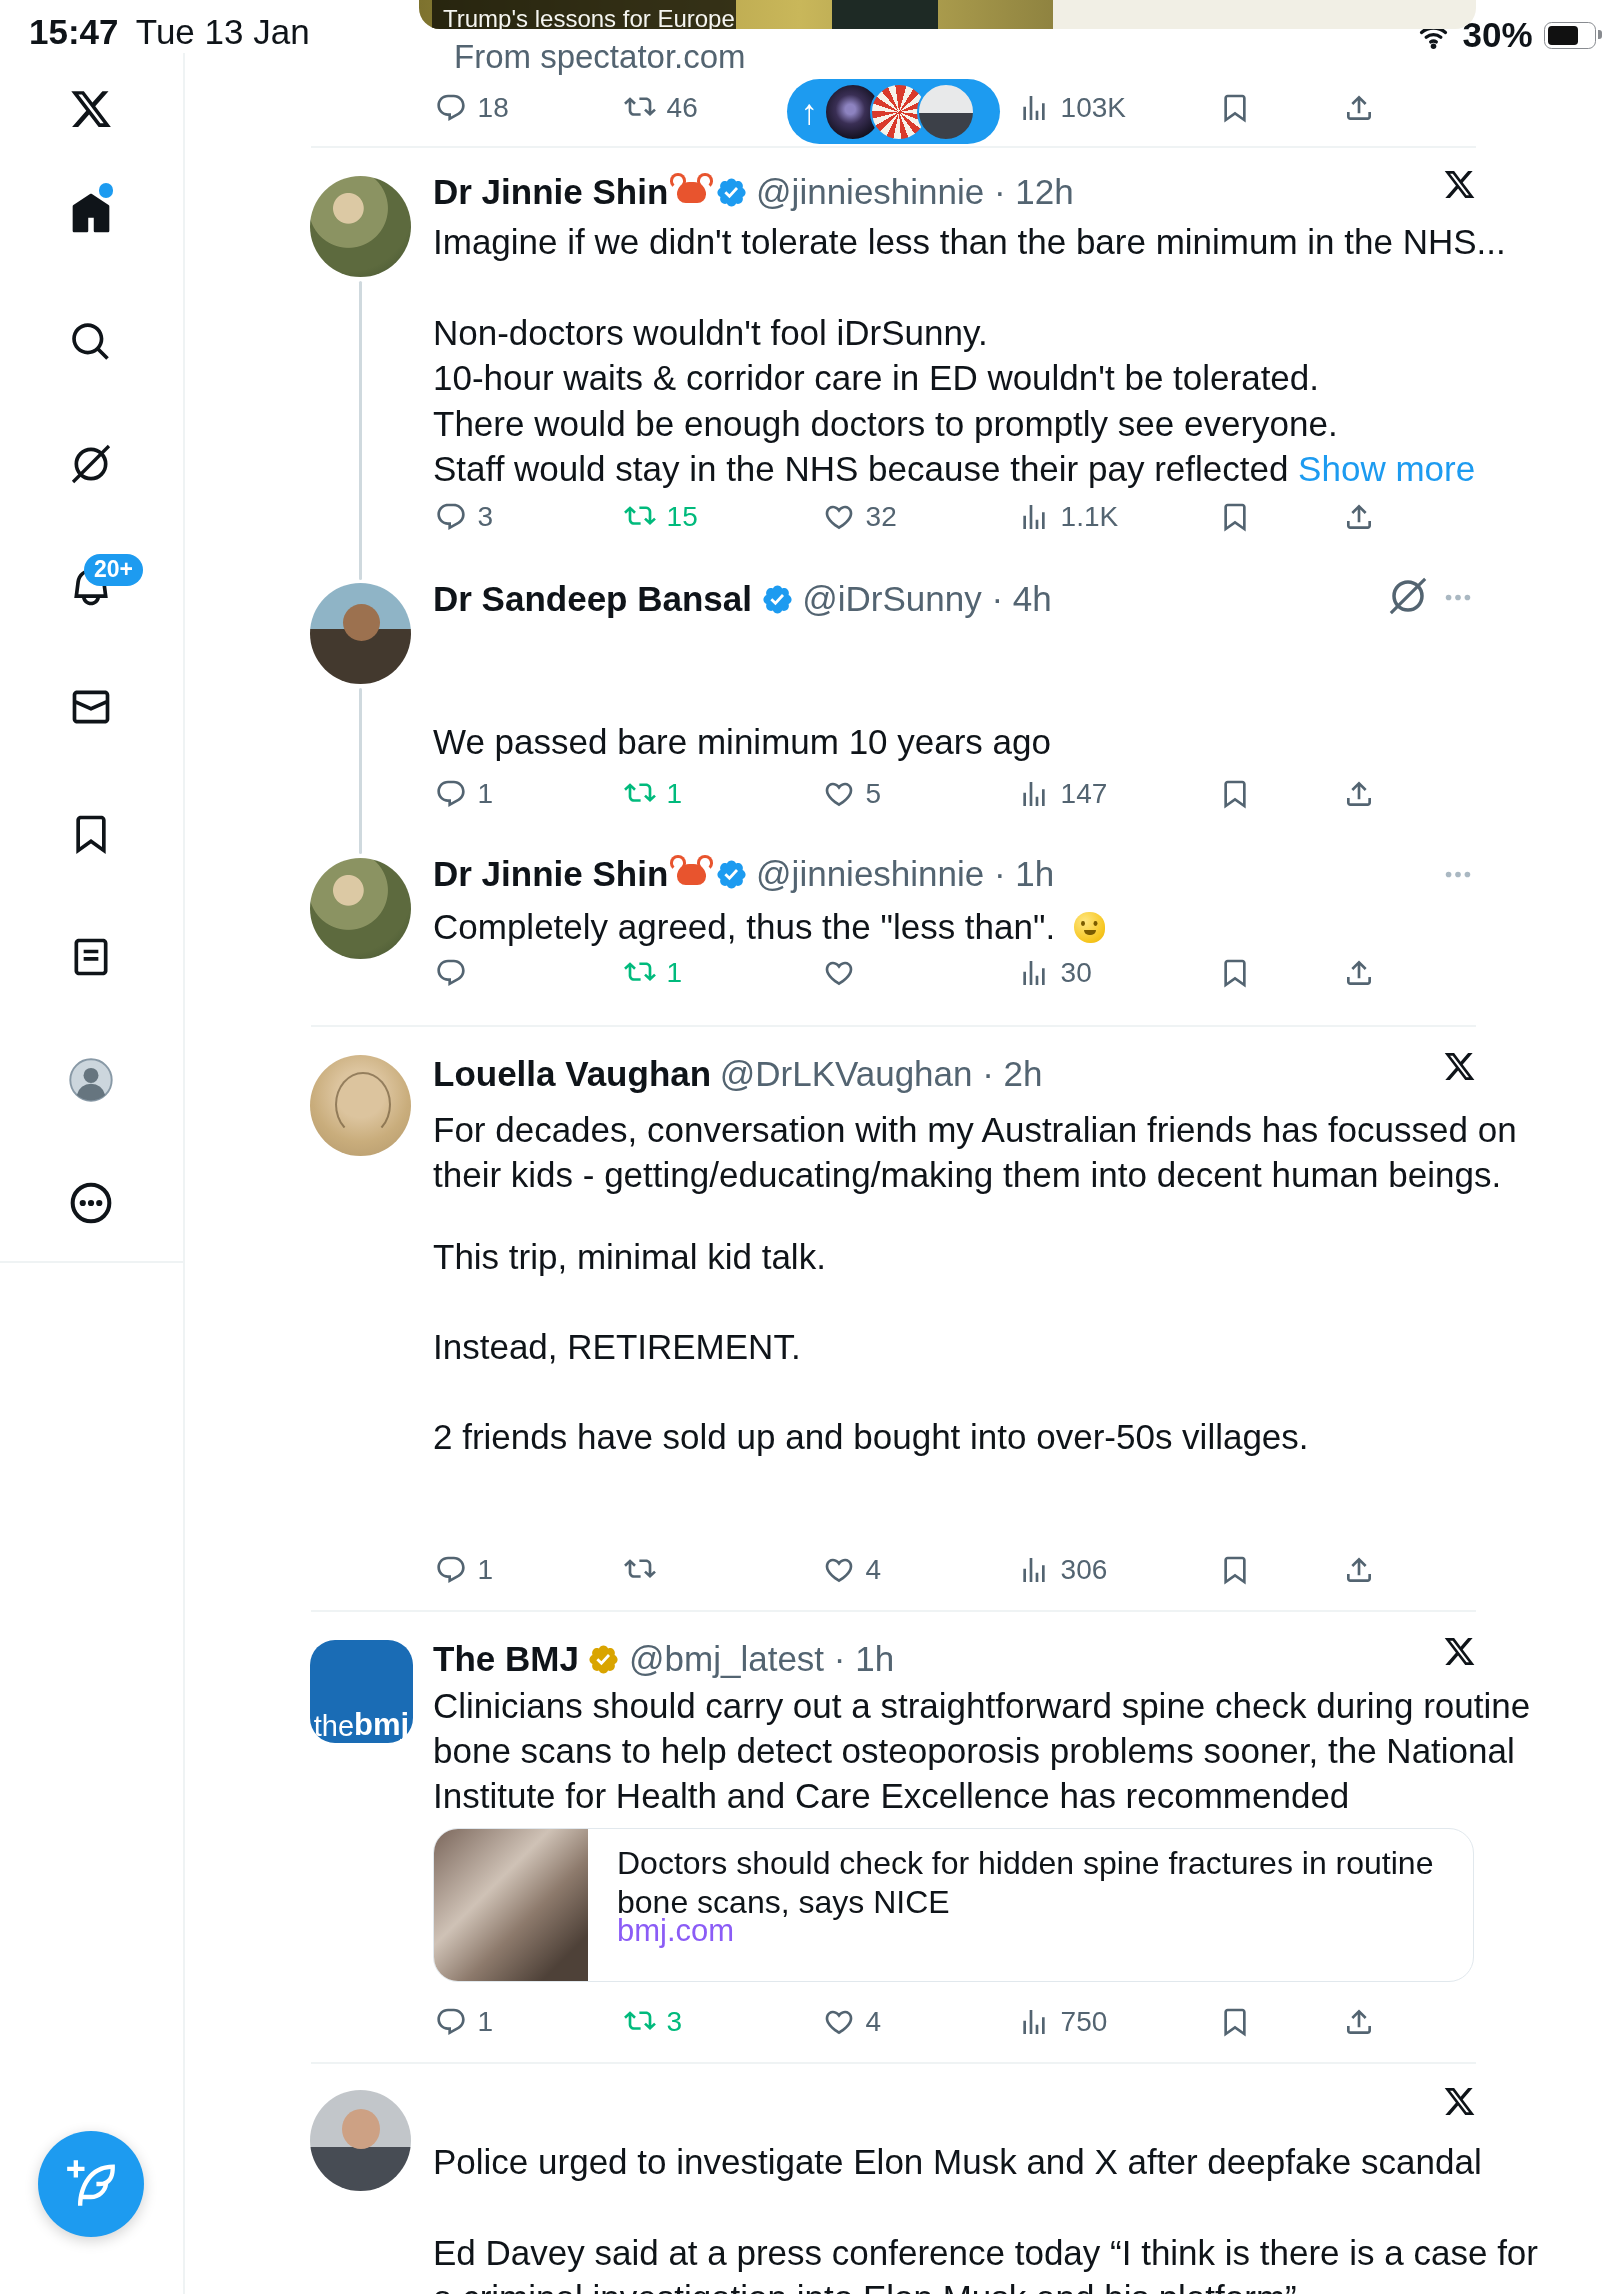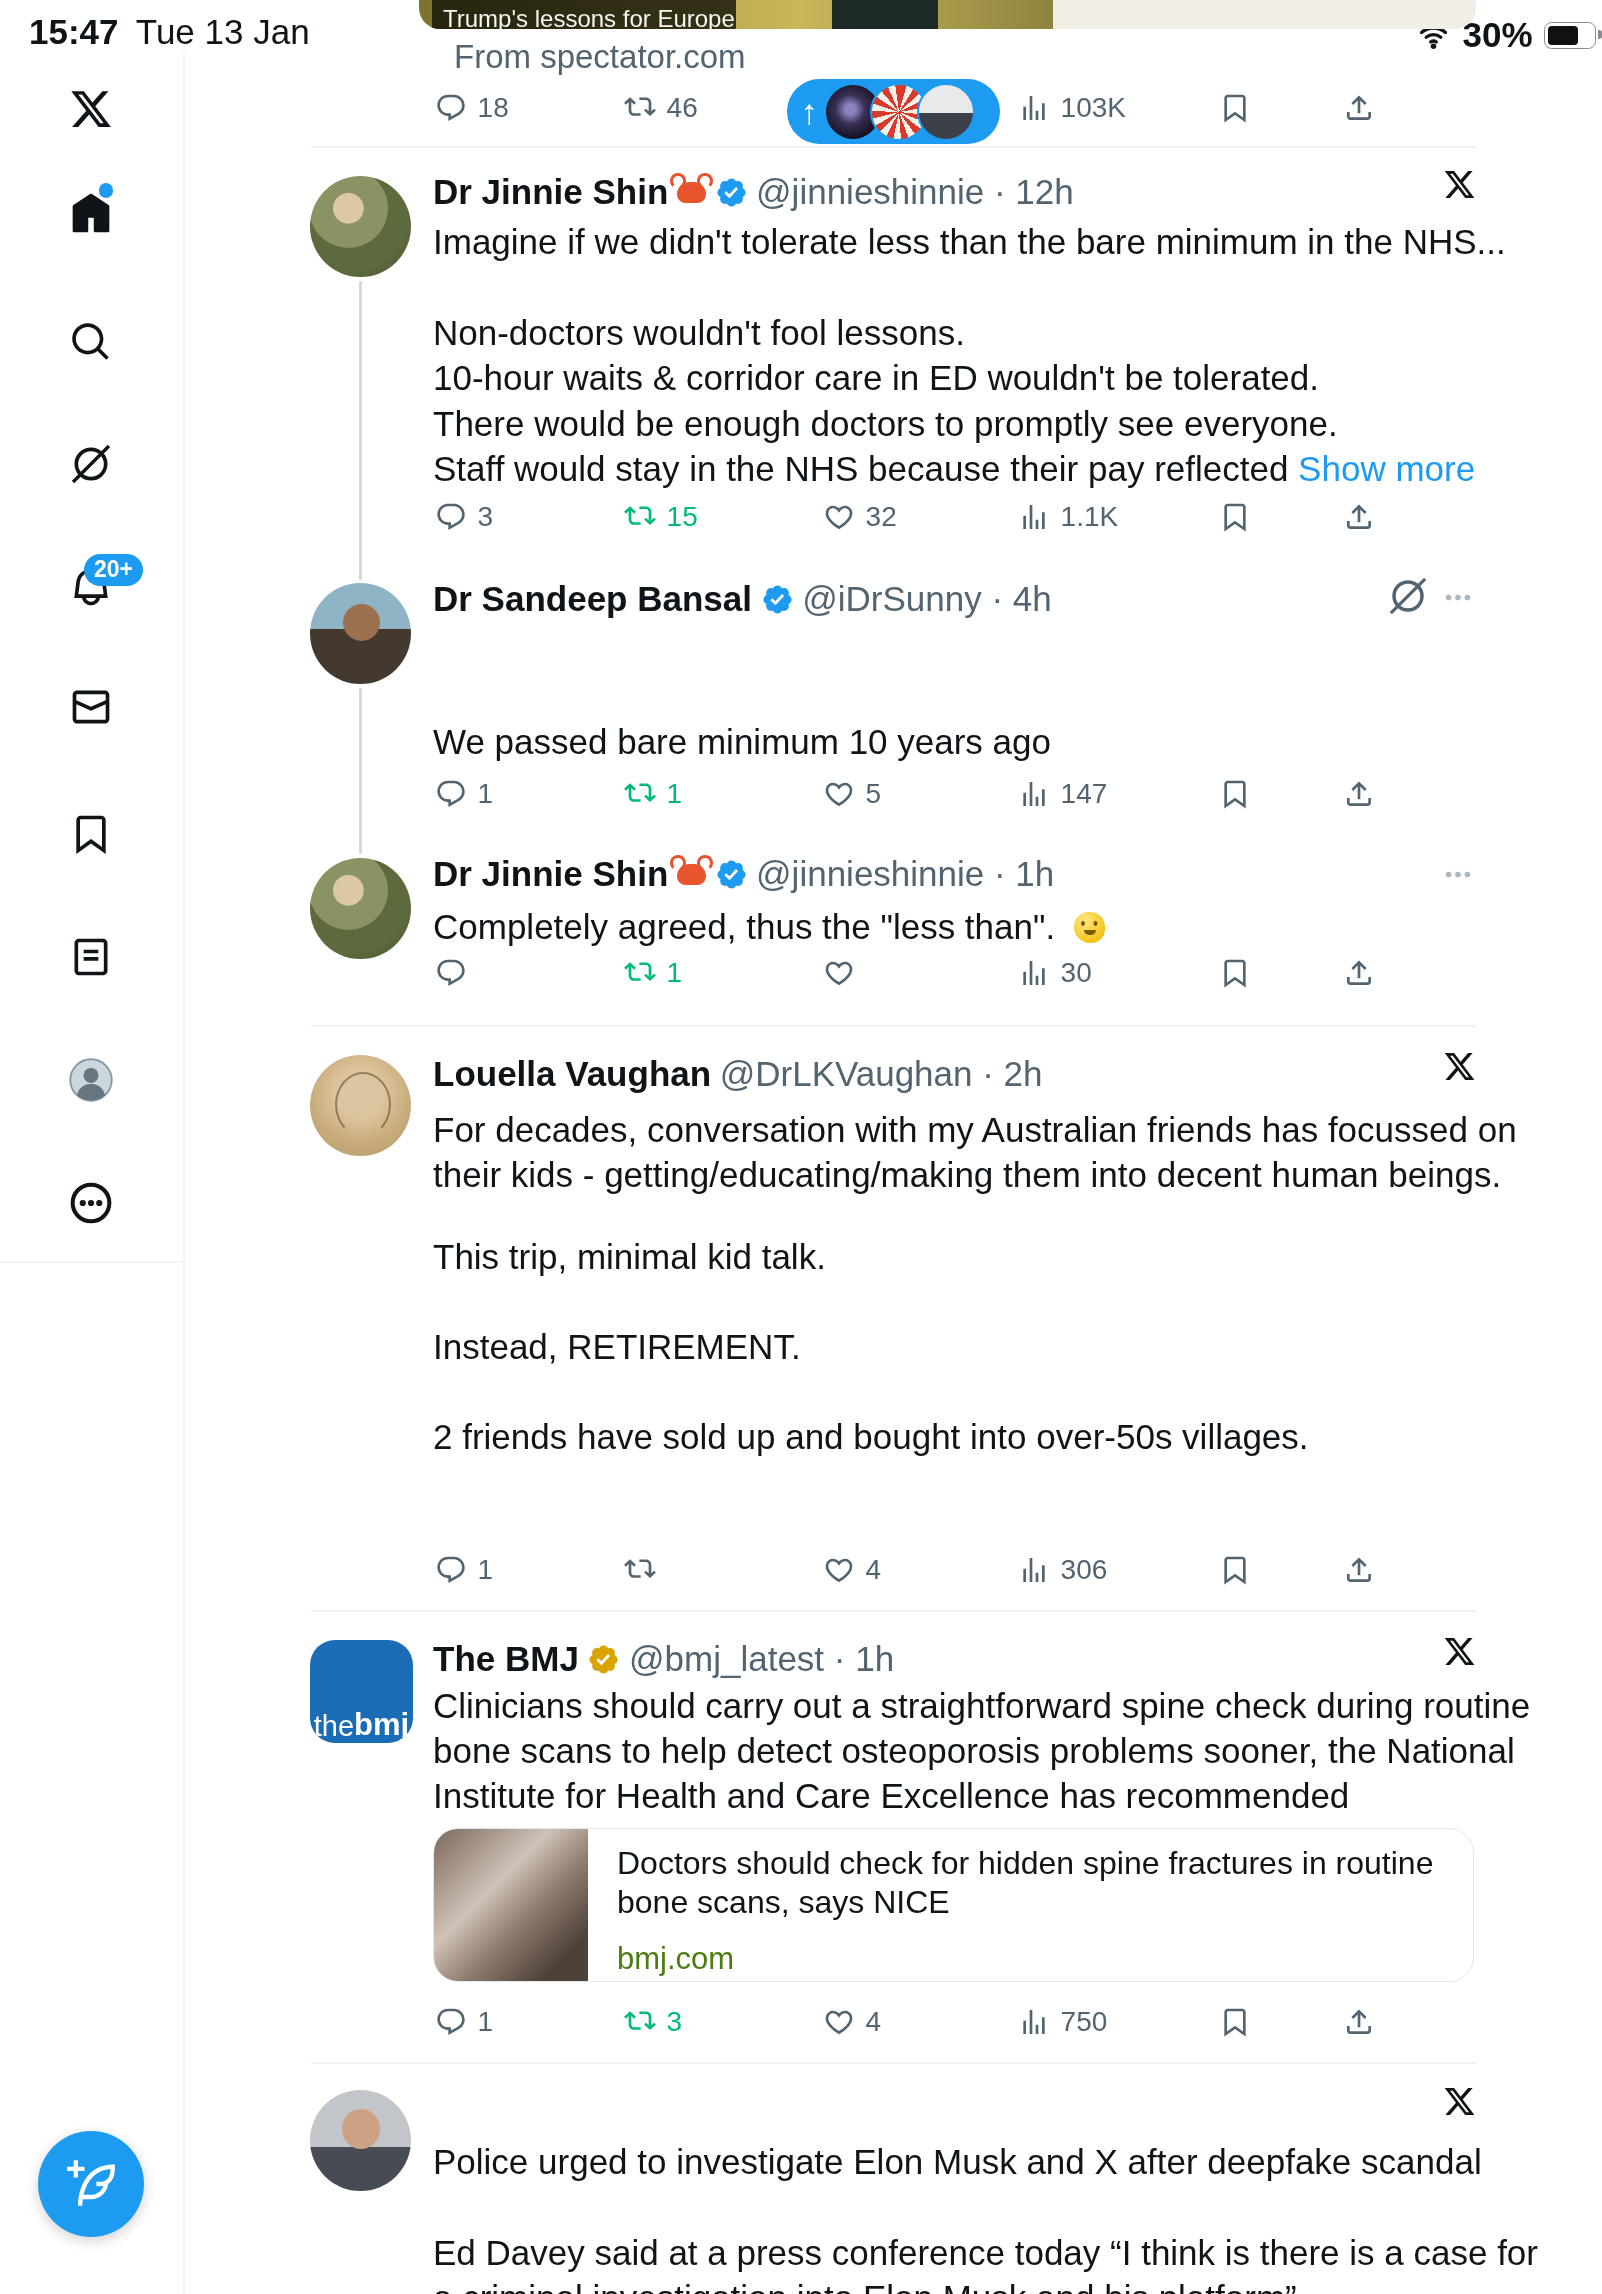--- a/index.html
+++ b/index.html
@@ -60,21 +60,21 @@
   .pill .pav{width:54px;height:54px;border-radius:50%;border:2.9px solid #1d9bf0;margin-left:-11.5px}
   .pav.galaxy{background:radial-gradient(circle at 45% 45%,#8d83c0 0 12%,#3a2f55 35%,#0a0a14 80%);margin-left:0}
   .pav.sunrays{background:repeating-conic-gradient(#d93a2b 0 16deg,#f6f2ea 16deg 32deg)}
   .pav.suitman{background:linear-gradient(180deg,#e8e9ea 0 52%,#3c4048 52%),radial-gradient(circle at 50% 38%,#caa183 0 16%,transparent 17%)}
   
   .linkcard{position:absolute;left:248px;top:1828px;width:1041px;height:154px;border:1.9px solid #e1e8ed;
             border-radius:25px;box-sizing:border-box;background:#fff;overflow:hidden}
   .lc-img{position:absolute;left:0;top:0;width:154px;height:100%;
           background:linear-gradient(135deg,#7b675c,#cfc2b6 38%,#8d7a6c 60%,#4e4138 85%)}
   .lc-title{position:absolute;left:183px;font-size:32px;line-height:38px;color:#0f1419;white-space:nowrap}
-  .lc-domain{position:absolute;left:183px;top:112px;font-size:31px;color:#4d7c0f}
+  .lc-domain{position:absolute;left:183px;top:84px;font-size:31px;color:#8b5cf6}
   
   .crab{display:inline-block;width:29px;height:21px;background:#e8542e;border-radius:13.4px 13.4px 9.6px 9.6px;
         position:relative;vertical-align:1.9px}
   .crab::before,.crab::after{content:"";position:absolute;top:-8.6px;width:9.6px;height:9.6px;
         border:3.8px solid #e8542e;border-radius:50%;border-bottom-color:transparent}
   .crab::before{left:-6.7px}.crab::after{right:-6.7px}
   .melt{display:inline-block;width:31px;height:31px;border-radius:50% 50% 46% 54%;
         background:radial-gradient(circle at 35% 30%,#ffe680,#f6c51d 70%,#e9b10e);
         position:relative;vertical-align:-3.8px;margin-left:9.6px}
   .melt::before{content:"";position:absolute;left:6.7px;top:9.6px;width:3.8px;height:4.8px;background:#7a5b00;
@@ -289,21 +289,21 @@
     <span class="crab"></span>
     <svg width="33" height="33" style="color:#1d9bf0" viewBox="0 0 34 34">
         <use href="#i-verified"></use>
       </svg>
     <span class="meta">@jinnieshinnie · 12h</span>
   </div>
   <svg class="corner" style="left:1258px;top:168px" width="33" height="33" viewBox="0 0 34 34">
       <use href="#i-x"></use>
     </svg>
   <div class="line" style="top:219px">Imagine if we didn't tolerate less than the bare minimum in the NHS...</div>
-  <div class="line" style="top:310px">Non-doctors wouldn't fool lessons.</div>
+  <div class="line" style="top:310px">Non-doctors wouldn't fool iDrSunny.</div>
   <div class="line" style="top:355px">10-hour waits &amp; corridor care in ED wouldn't be tolerated.</div>
   <div class="line" style="top:401px">There would be enough doctors to promptly see everyone.</div>
   <div class="line" style="top:446px"><span>Staff would stay in the NHS because their pay reflected </span><span class="showmore">Show more</span></div>
   <div class="act" style="left:250px;top:501px">
     <svg width="32" height="32" viewBox="0 0 33 33">
         <use href="#i-reply"></use>
       </svg>
     <span class="cnt">3</span>
   </div>
   <div class="act green" style="left:439px;top:501px">

